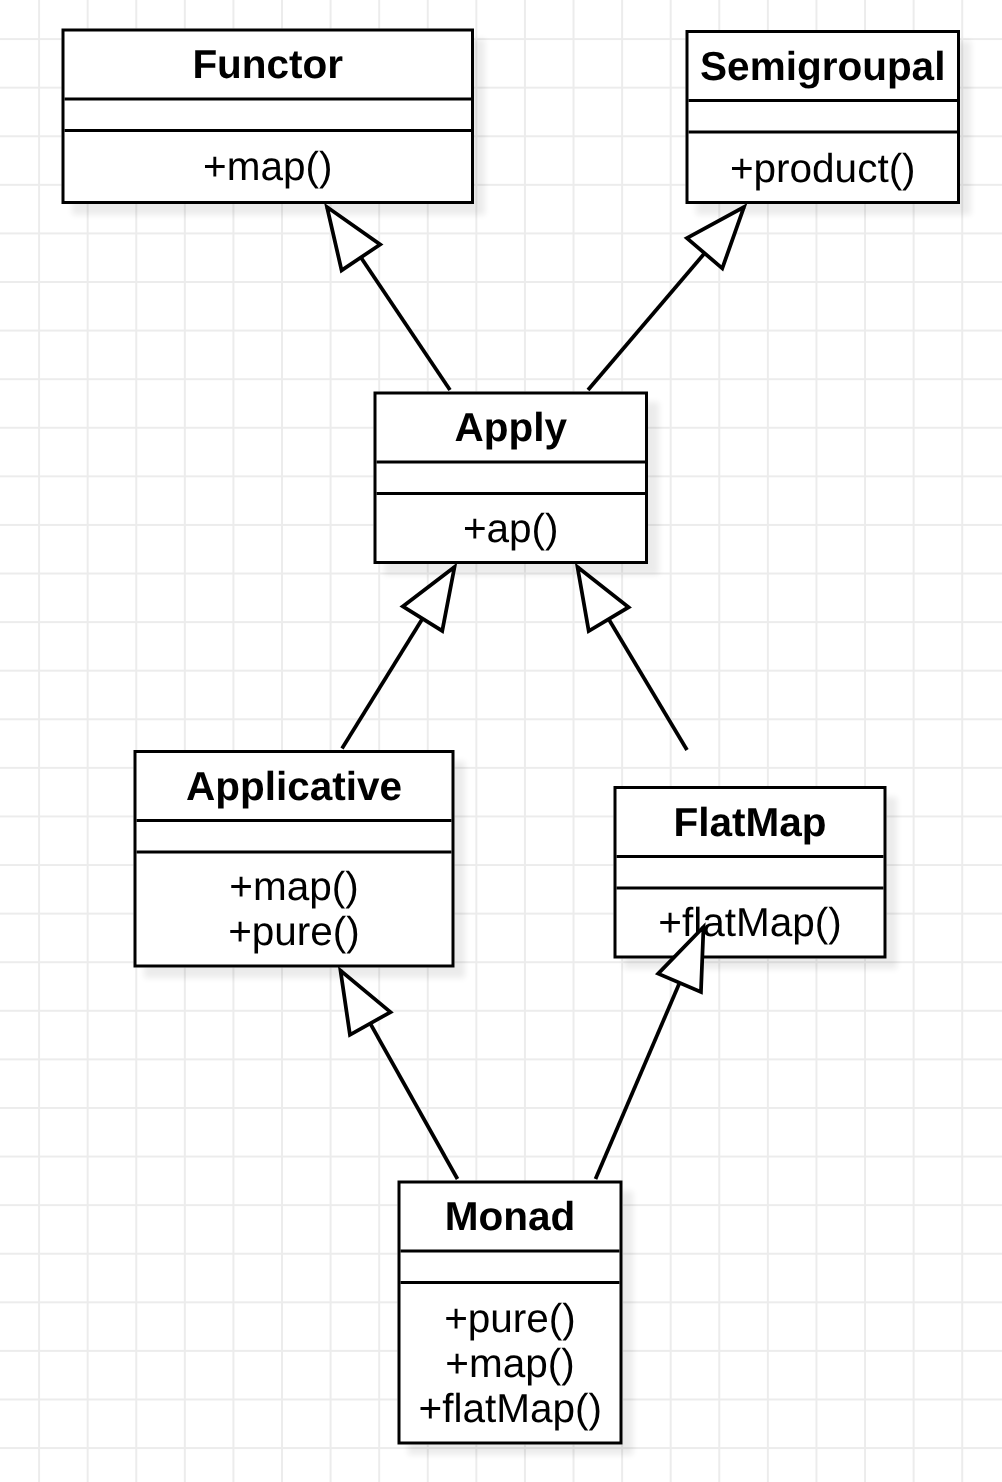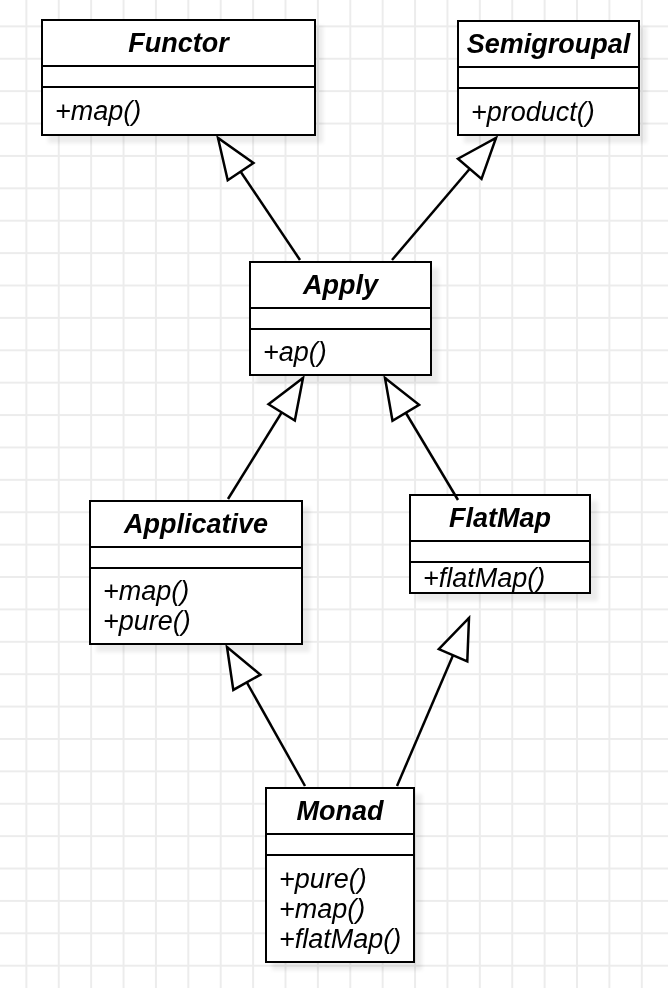--- a/index.html
+++ b/index.html
@@ -18,21 +18,20 @@
     position:relative;
     width:668px;
     height:988px;
     overflow:hidden;
     background-color:#ffffff;
     background-image:
       linear-gradient(to right, var(--grid) 1.5px, transparent 1.5px),
       linear-gradient(to bottom, var(--grid) 1.5px, transparent 1.5px);
     background-size:32.4px 32.4px;
     background-position:-7px -7px;
-    font-style:italic;
   }
   .edges{
     position:absolute;
     left:0; top:0;
     z-index:3;
     pointer-events:none;
   }
   .edges line{
     stroke:var(--stroke);
     stroke-width:2.5;
@@ -71,20 +70,21 @@
   }
   .uml-methods{
     flex:1 1 auto;
     display:flex;
     flex-direction:column;
     justify-content:center;
     padding:0 12px;
     font-size:27px;
     line-height:30px;
     white-space:nowrap;
+    text-align:center;
   }
 </style>
 </head>
 <body>
 
 <div class="canvas">
 
   <svg class="edges" width="668" height="988" viewBox="0 0 668 988">
     <defs>
       <marker id="arrow-triangle" markerUnits="userSpaceOnUse" markerWidth="48" markerHeight="38" refX="43" refY="18" orient="auto">
@@ -125,21 +125,21 @@
 
   <div class="uml-class" style="left:89px;top:500px;width:214px;height:145px">
     <div class="uml-title">Applicative</div>
     <div class="uml-attrs"></div>
     <div class="uml-methods">
       <div>+map()</div>
       <div>+pure()</div>
     </div>
   </div>
 
-  <div class="uml-class" style="left:409px;top:494px;width:182px;height:100px">
+  <div class="uml-class" style="left:409px;top:524px;width:182px;height:115px">
     <div class="uml-title">FlatMap</div>
     <div class="uml-attrs"></div>
     <div class="uml-methods">
       <div>+flatMap()</div>
     </div>
   </div>
 
   <div class="uml-class" style="left:265px;top:787px;width:150px;height:176px">
     <div class="uml-title">Monad</div>
     <div class="uml-attrs"></div>

